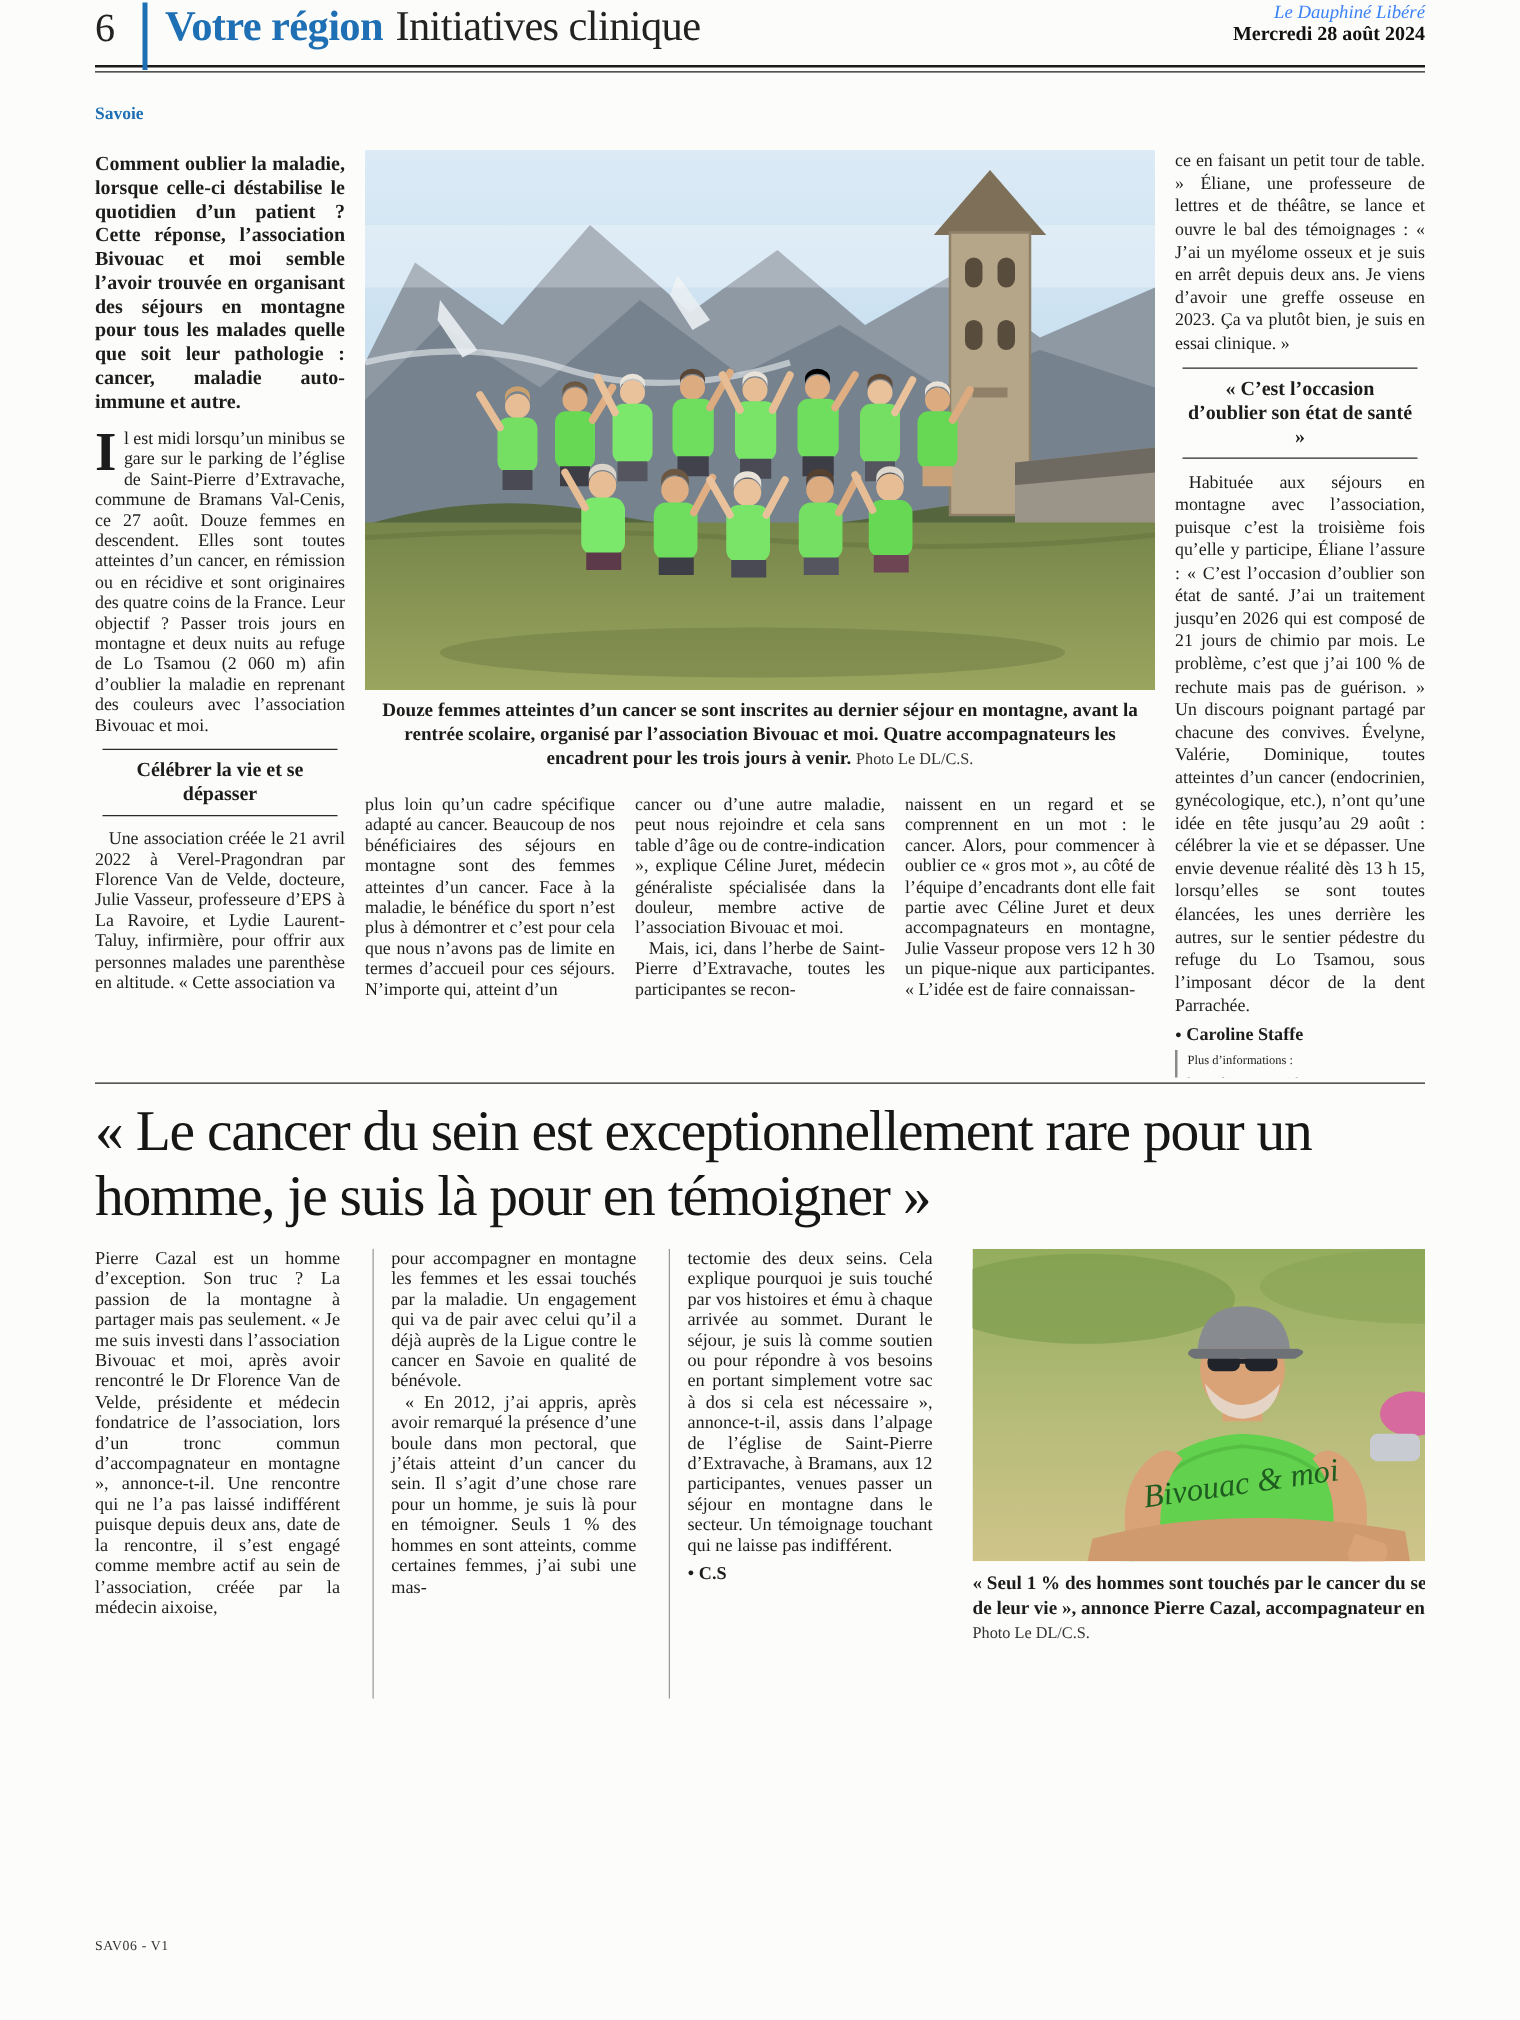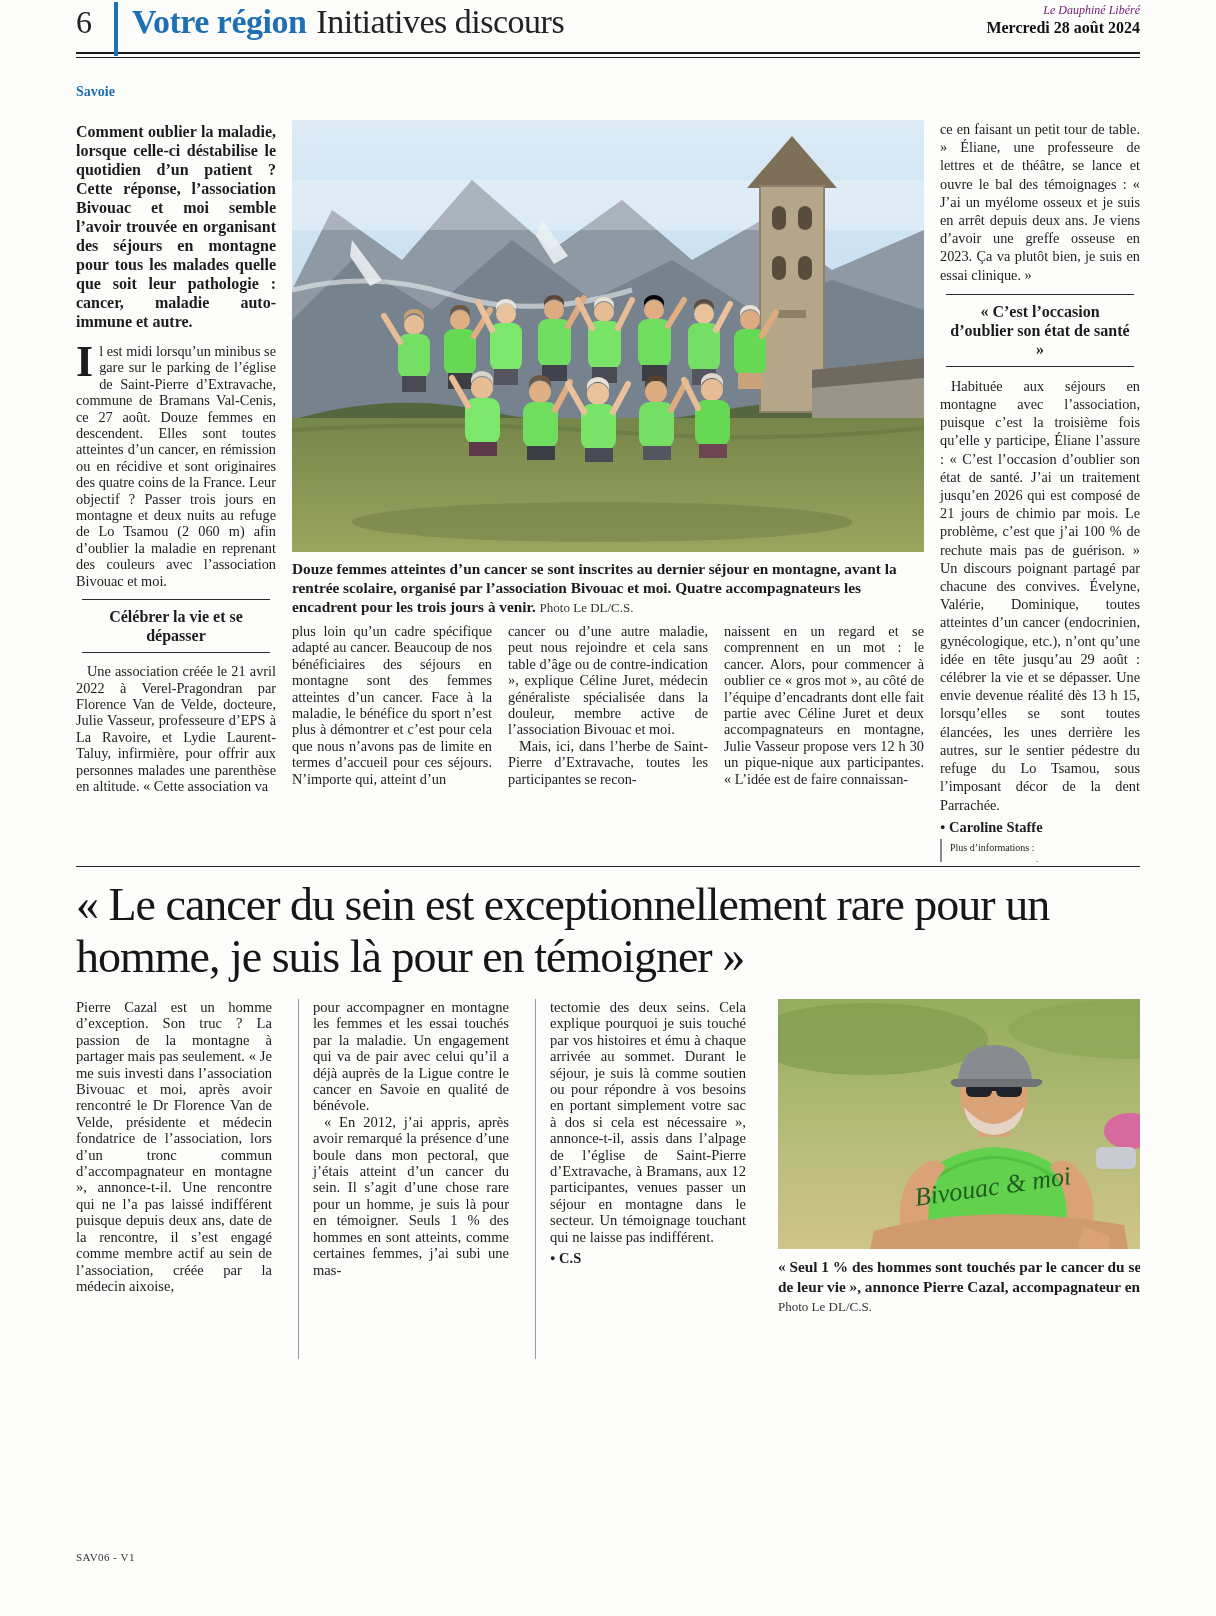--- a/index.html
+++ b/index.html
@@ -9,38 +9,38 @@
     font-family:"Liberation Serif","DejaVu Serif",serif;color:#1c1c1c;
     overflow:hidden;
   }
   
   .hdr{display:flex;align-items:flex-start;height:46px;padding-top:2px;}
   .pnum{font-size:32px;line-height:40px;color:#222;}
   .hdr-bar{width:4px;height:54px;background:#1e6fb4;margin:0 14px 0 22px;}
   .sect{font-size:34px;line-height:40px;font-weight:700;color:#1e6fb4;letter-spacing:-.5px;}
   .sectsub{font-size:34px;line-height:40px;font-weight:400;color:#222;margin-left:10px;letter-spacing:-.5px;}
   .hdr-right{margin-left:auto;text-align:right;padding-top:0;}
-  .masthead{font-style:italic;font-size:12px;line-height:16px;color:#701a75;}
+  .masthead{font-style:italic;font-size:15px;line-height:16px;color:#3b82f6;}
   .hdate{font-weight:700;font-size:16px;line-height:19px;color:#111;}
   .hdr-rule{margin-top:4px;height:3px;border-top:2.5px solid #1b1b1b;border-bottom:1px solid #1b1b1b;}
   
   .kicker{margin-top:26px;font-size:14px;font-weight:700;color:#1e6fb4;}
   .headline1{margin:4px 0 0;font-size:54px;line-height:56px;font-weight:700;letter-spacing:-1.5px;color:#121212;}
   .top{display:flex;gap:16px;margin-top:20px;height:742px;overflow:hidden;}
   .colA{width:200px;flex:none;}
   .colMid{width:632px;flex:none;}
   .colE{width:200px;flex:none;}
   .lede{font-weight:700;font-size:16px;line-height:19px;text-align:justify;margin:2px 0 12px;}
   .body{font-size:14.3px;line-height:16.4px;text-align:justify;margin:0;}
   .dropcap{float:left;font-size:44px;line-height:34px;font-weight:700;padding:2px 6px 0 0;}
   .indent{text-indent:11px;}
   .xhead{margin:10px 6px;padding:7px 2px;border-top:1.5px solid #2a2a2a;border-bottom:1.5px solid #2a2a2a;
          text-align:center;font-weight:700;font-size:16px;line-height:19px;}
   .photo1{width:632px;height:432px;display:block;}
-  .cap{margin:7px 0 6px;font-weight:700;font-size:15.3px;line-height:19px;text-align:left;}
+  .cap{margin:7px 0 20px;font-weight:700;font-size:15.3px;line-height:19px;text-align:center;}
   .credit{font-weight:400;font-size:13px;color:#333;}
   .midcols{display:flex;gap:16px;}
   .midcols .mcol{width:200px;flex:none;}
   .colE .body{line-height:18.2px;}
   .author{margin:4px 0 0;font-weight:700;font-size:14.5px;line-height:18px;}
   .bullet{font-size:9px;vertical-align:2px;}
   .moreinfo{margin-top:3px;border-left:2px solid #8a8a8a;padding-left:8px;font-size:10px;line-height:18px;}
   
   .sep{border-top:1.5px solid #222;margin-top:4px;}
   .headline2{margin:12px 0 0;font-size:46px;line-height:52px;font-weight:400;letter-spacing:-1px;color:#161616;}
@@ -56,21 +56,21 @@
 </style>
 </head>
 <body>
 
 <div class="page">
 
   <div class="hdr">
     <div class="pnum">6</div>
     <div class="hdr-bar"></div>
     <div class="sect">Votre région</div>
-    <div class="sectsub">Initiatives discours</div>
+    <div class="sectsub">Initiatives clinique</div>
     <div class="hdr-right">
       <div class="masthead">Le Dauphiné Libéré</div>
       <div class="hdate">Mercredi 28 août 2024</div>
     </div>
   </div>
   <div class="hdr-rule"></div>
 
   <div class="kicker">Savoie</div>
 
   <div class="top">

